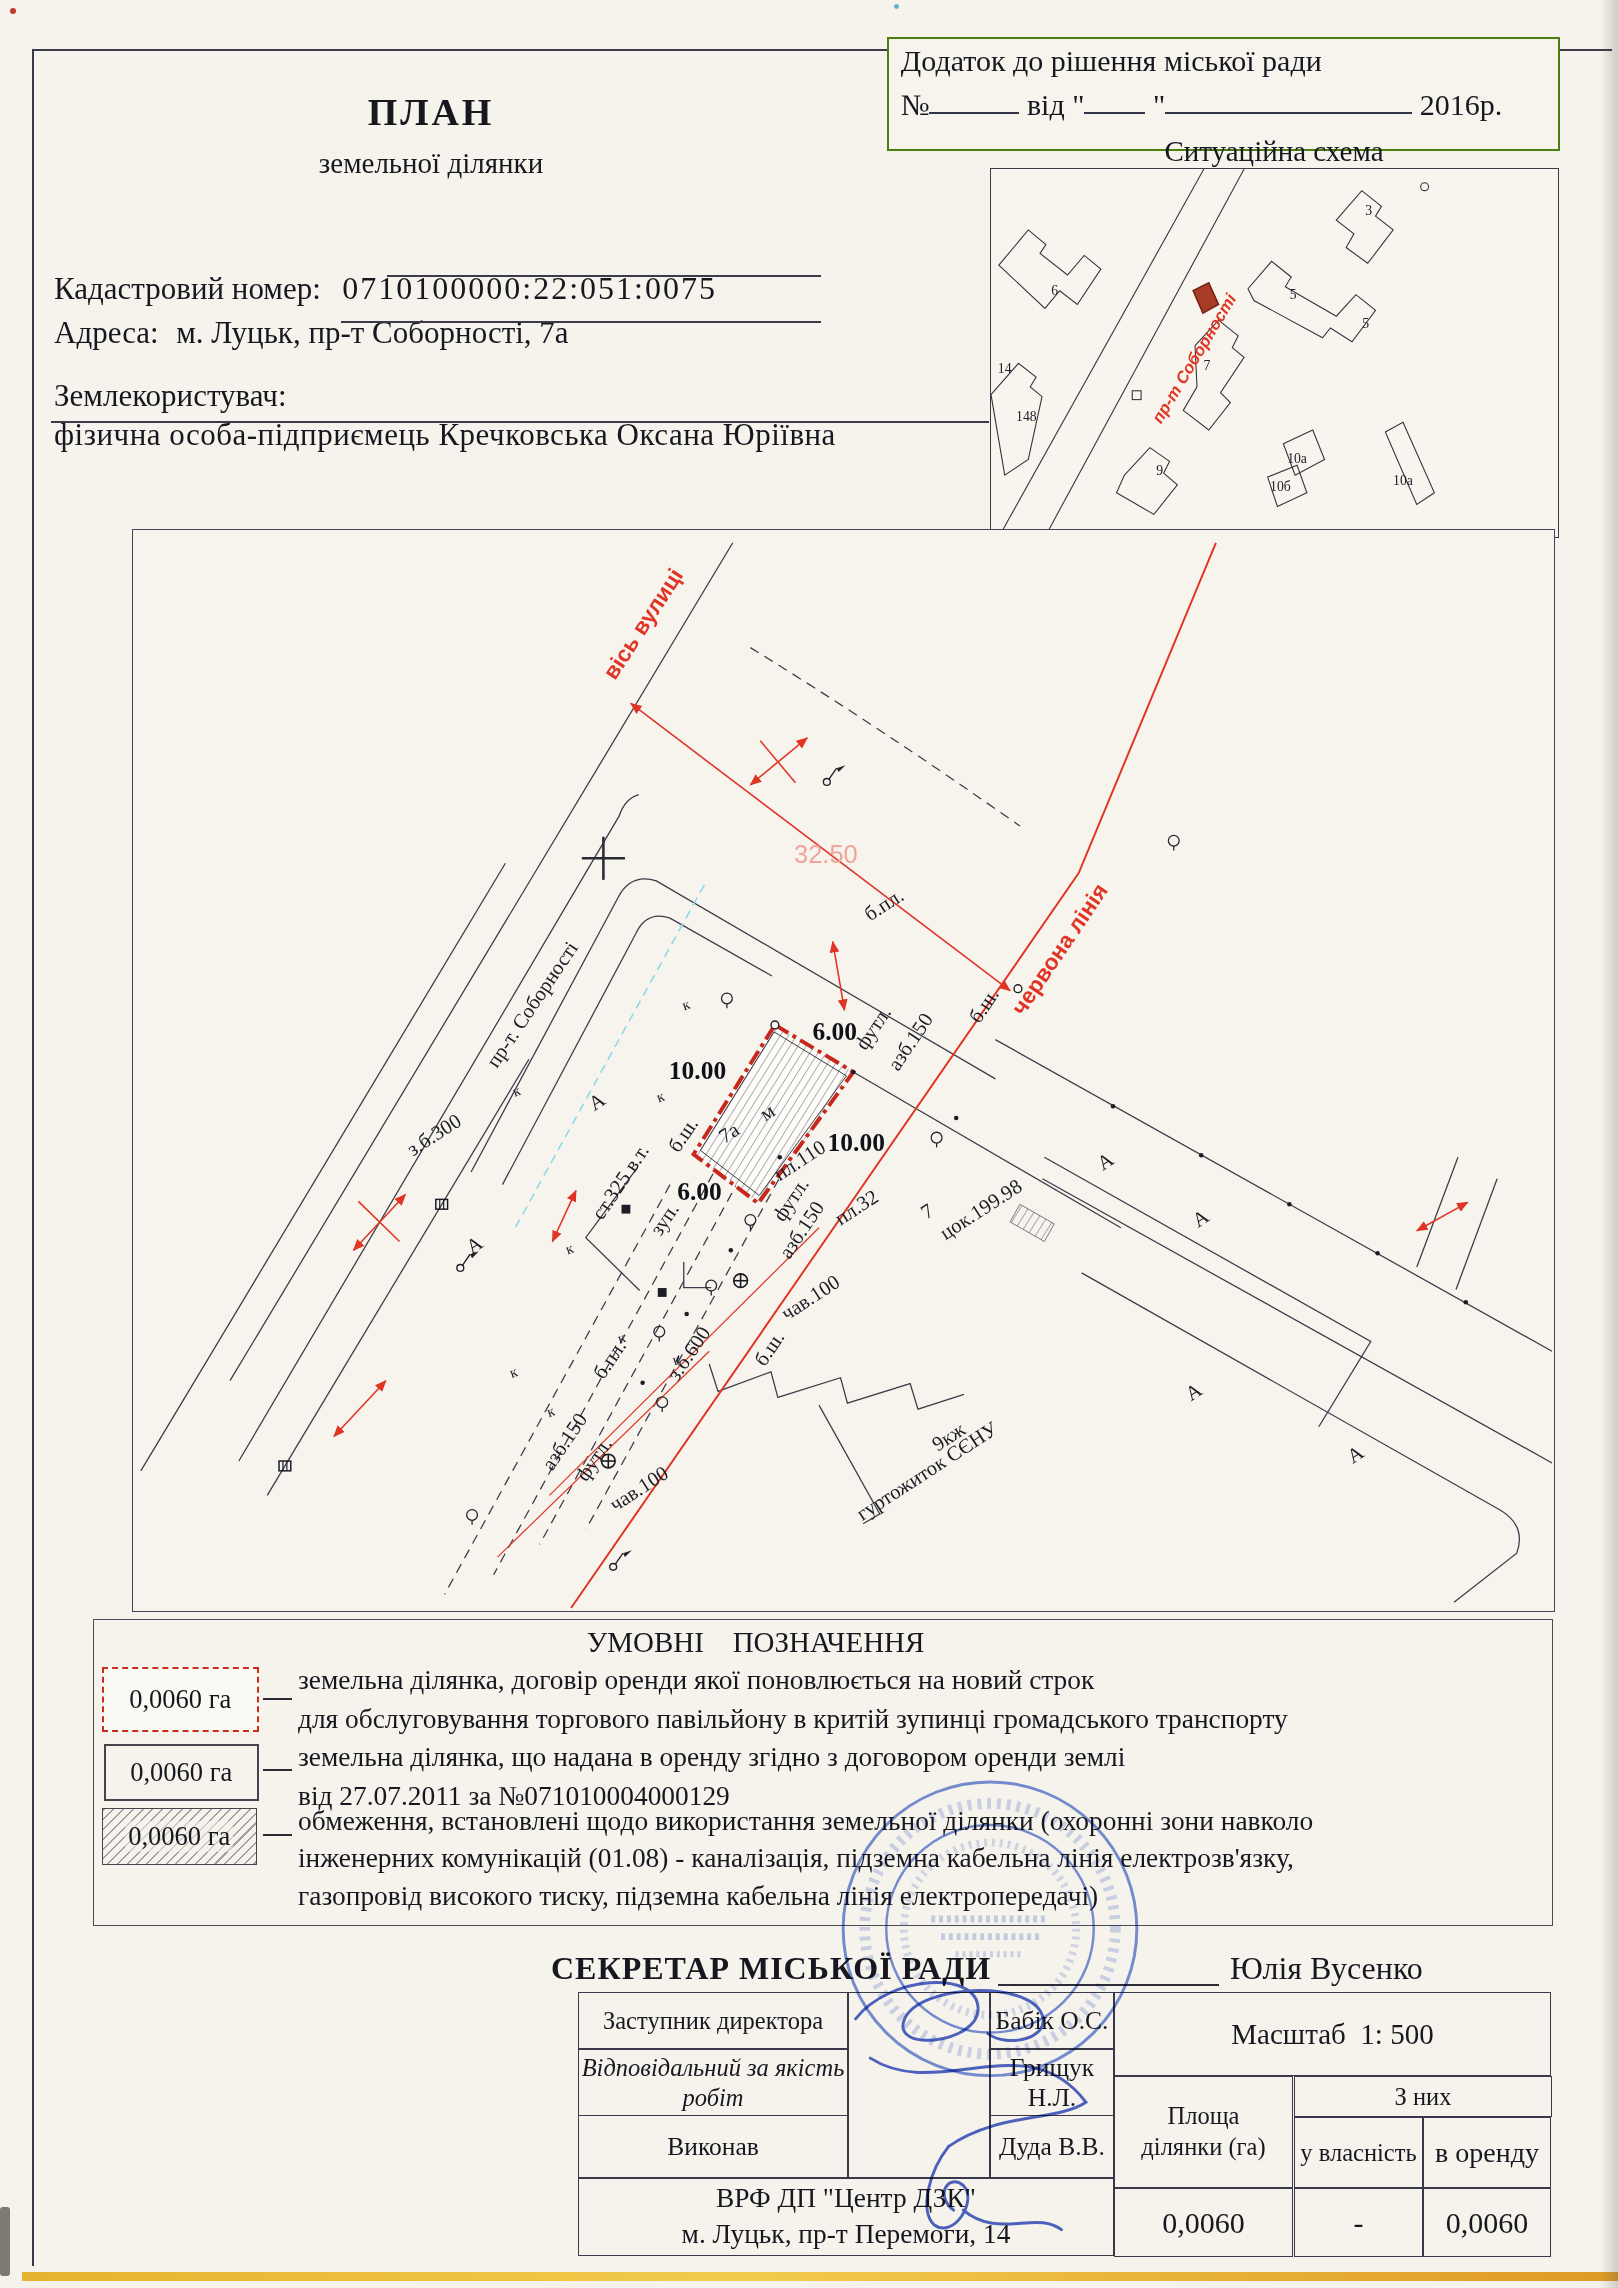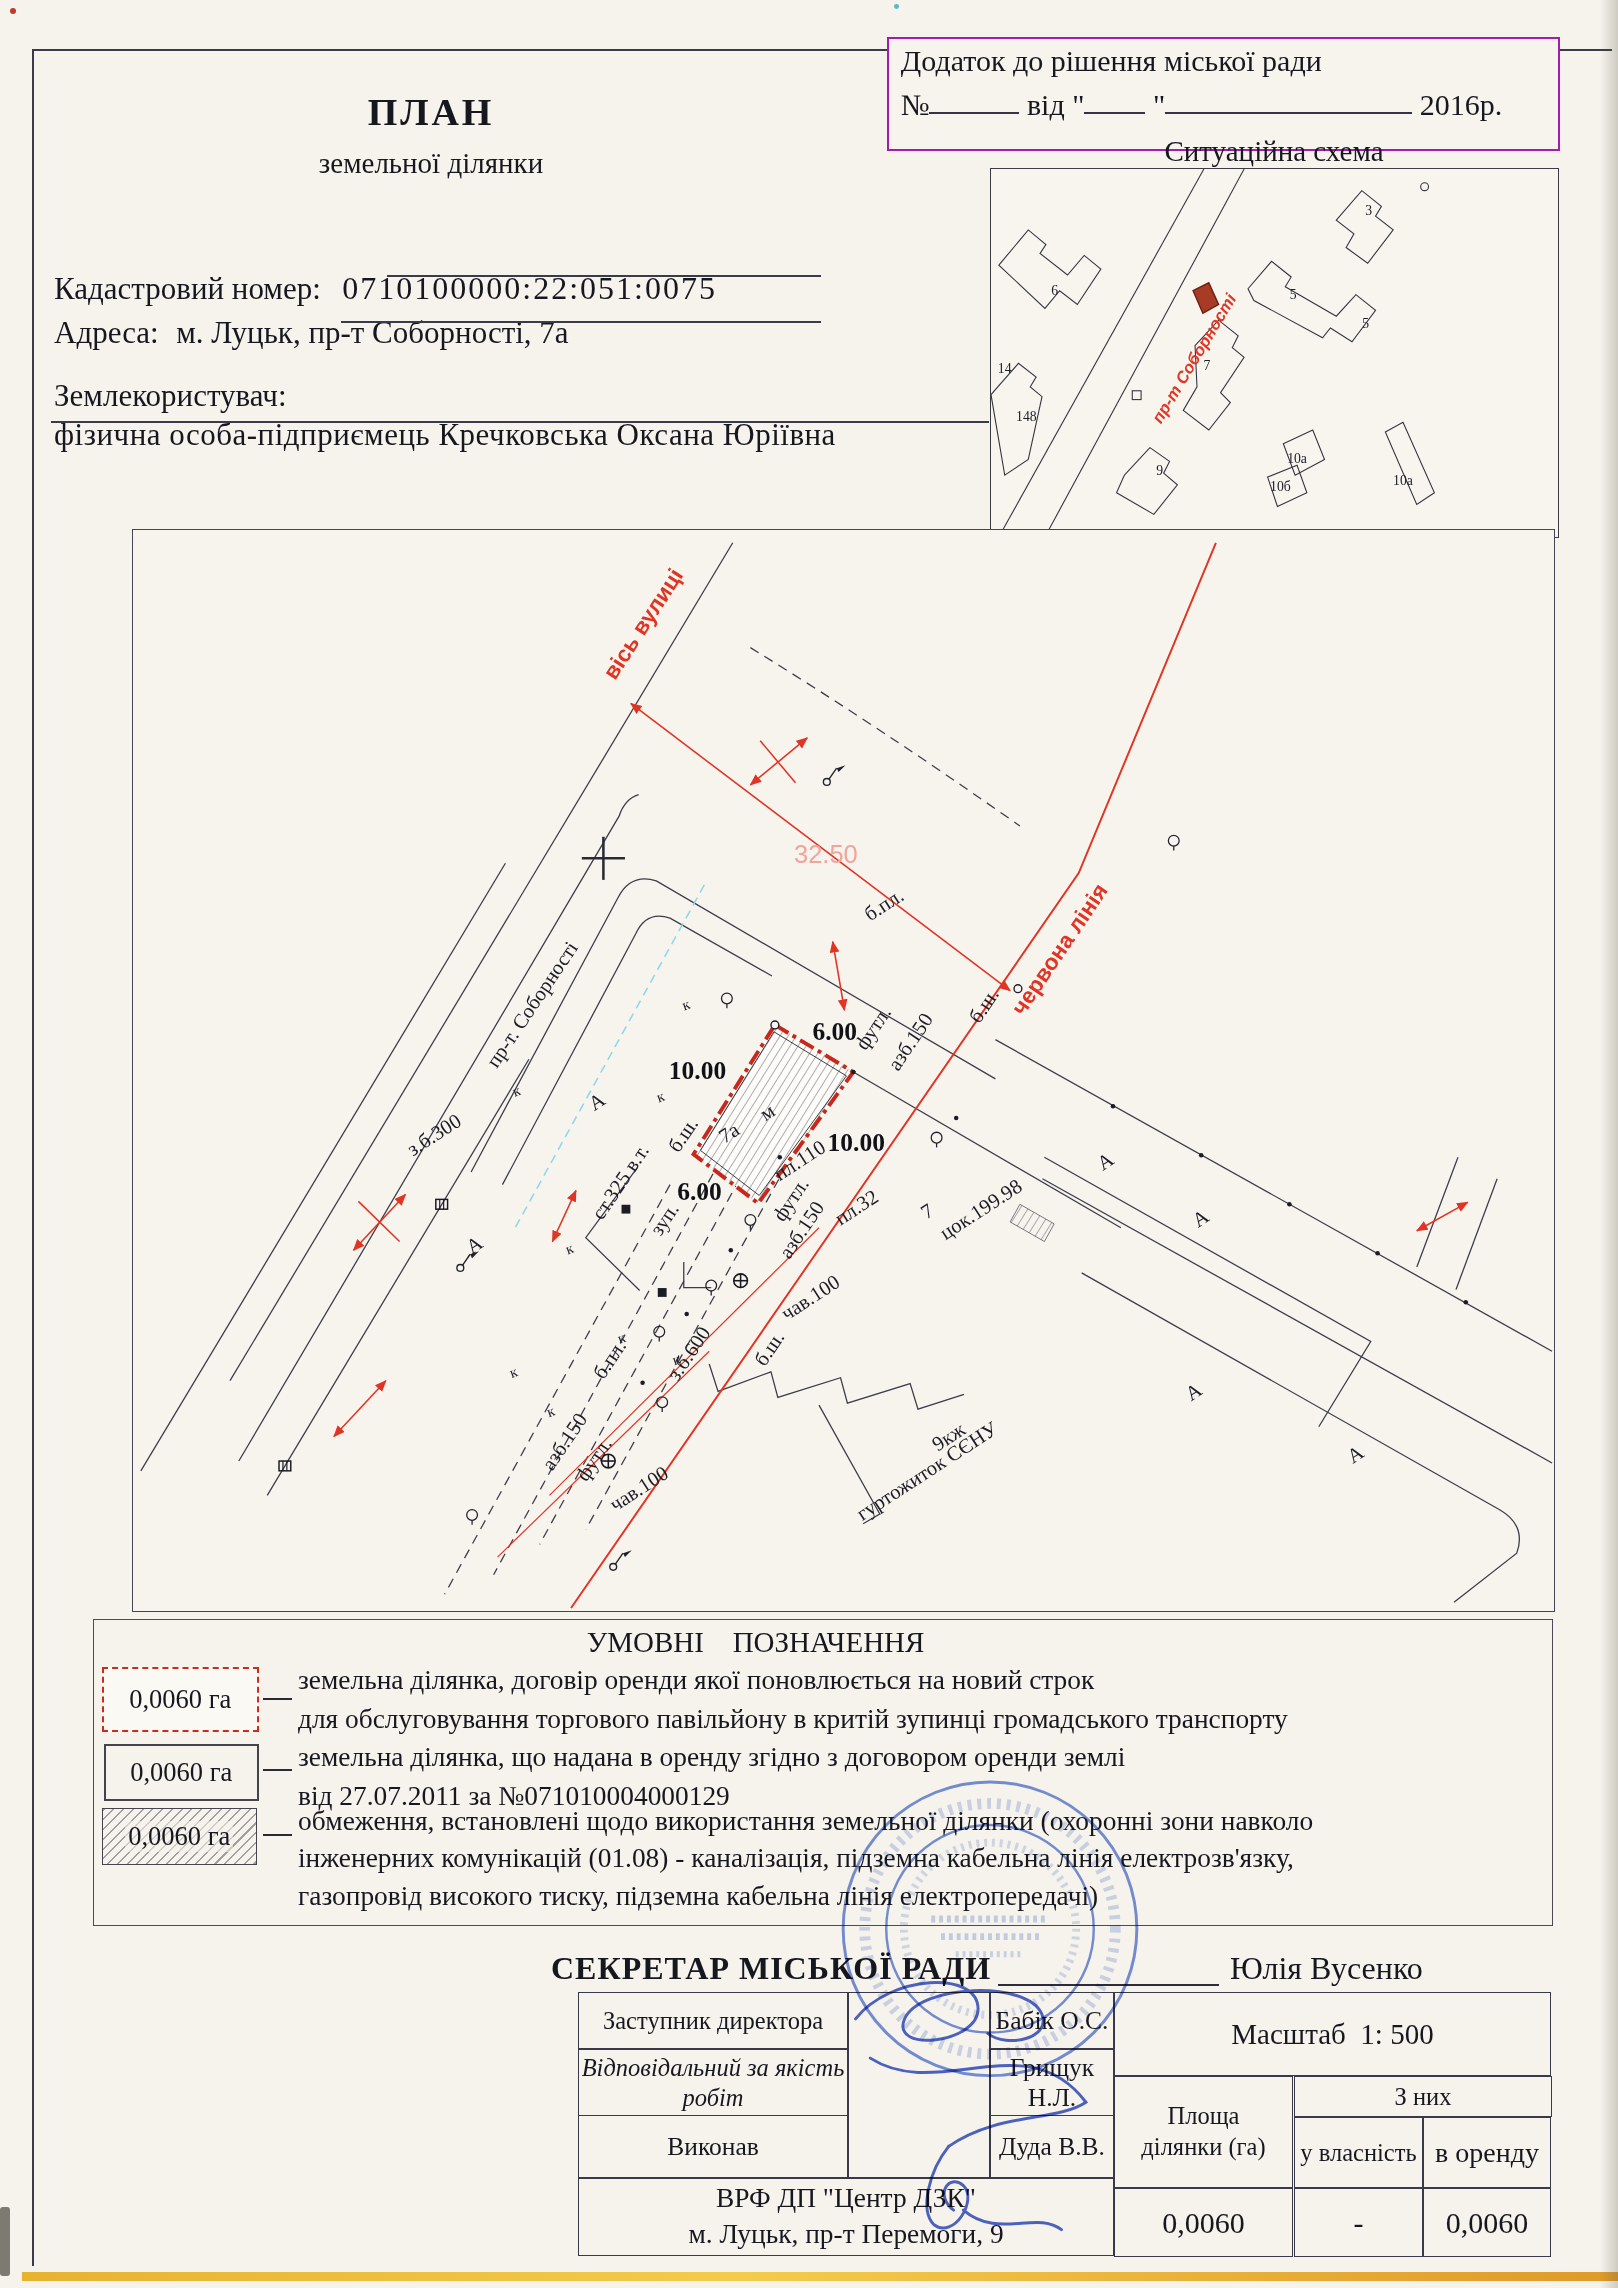--- a/index.html
+++ b/index.html
@@ -3,21 +3,21 @@
 <meta charset="utf-8">
 <style>
   html,body{margin:0;padding:0;background:#cfccc4;}
   .page{position:relative;width:1618px;height:2289px;background:#f6f3ec;overflow:hidden;
         font-family:"Liberation Serif",serif;color:#17171f;}
   .abs{position:absolute;}
   .ln{position:absolute;background:#3a3a4a;}
   .txt{position:absolute;white-space:nowrap;}
   .blank{display:inline-block;height:26.5px;border-bottom:2px solid #33334a;}
   
-  .annex-box{position:absolute;left:887px;top:37px;width:669px;height:110px;border:2px solid #a21caf;background:#f7f4ee;}
+  .annex-box{position:absolute;left:887px;top:37px;width:669px;height:110px;border:2px solid #4d7c0f;background:#f7f4ee;}
   .annex-l1{font-size:30px;padding:4.9px 0 0 11.8px;}
   .annex-l2{font-size:30px;padding:7.8px 0 0 11.8px;}
   .title-plan{left:245px;top:90px;width:372px;text-align:center;font-size:38px;font-weight:bold;letter-spacing:2.9px;}
   .title-sub{left:245px;top:147px;width:372px;text-align:center;font-size:29px;}
   .hline{font-size:31px;margin-top:37px;}
   
   .sit-title{left:1019px;top:135px;width:510px;text-align:center;font-size:29px;}
   .sit-box{position:absolute;left:990px;top:168px;width:567px;height:368px;border:1.5px solid #3b3b46;background:#f8f5ef;}
   .snum{font-family:"Liberation Serif",serif;font-size:14px;fill:#20202a;}
   .sstreet{font-family:"Liberation Sans",sans-serif;font-style:italic;font-weight:bold;font-size:17px;fill:#e03726;}
@@ -357,21 +357,21 @@
       <span>Бабік О.С.</span>
     </div>
     <div class="tc" style="left:412px;top:57px;width:124px;height:67px;font-size:25.5px;">
       <span>Грищук Н.Л.</span>
     </div>
     <div class="tc" style="left:412px;top:123px;width:124px;height:63px;font-size:25.5px;">
       <span>Дуда В.В.</span>
     </div>
     <div class="tc" style="left:0;top:186px;width:536px;height:78px;font-size:27.4px;line-height:1.3;">
       <span>ВРФ ДП "Центр ДЗК"</span>
-      <span>м. Луцьк, пр-т Перемоги, 9</span>
+      <span>м. Луцьк, пр-т Перемоги, 14</span>
     </div>
     <div class="tc" style="left:536px;top:0;width:437px;height:84px;font-size:29px;white-space:pre;">
       <span style="white-space:pre;">Масштаб  1: 500</span>
     </div>
     <div class="tc" style="left:536px;top:84px;width:179px;height:112px;font-size:24.5px;line-height:1.25;">
       <span>Площа</span>
       <span>ділянки (га)</span>
     </div>
     <div class="tc" style="left:716px;top:84px;width:258px;height:41px;font-size:24.5px;">
       <span>З них</span>

